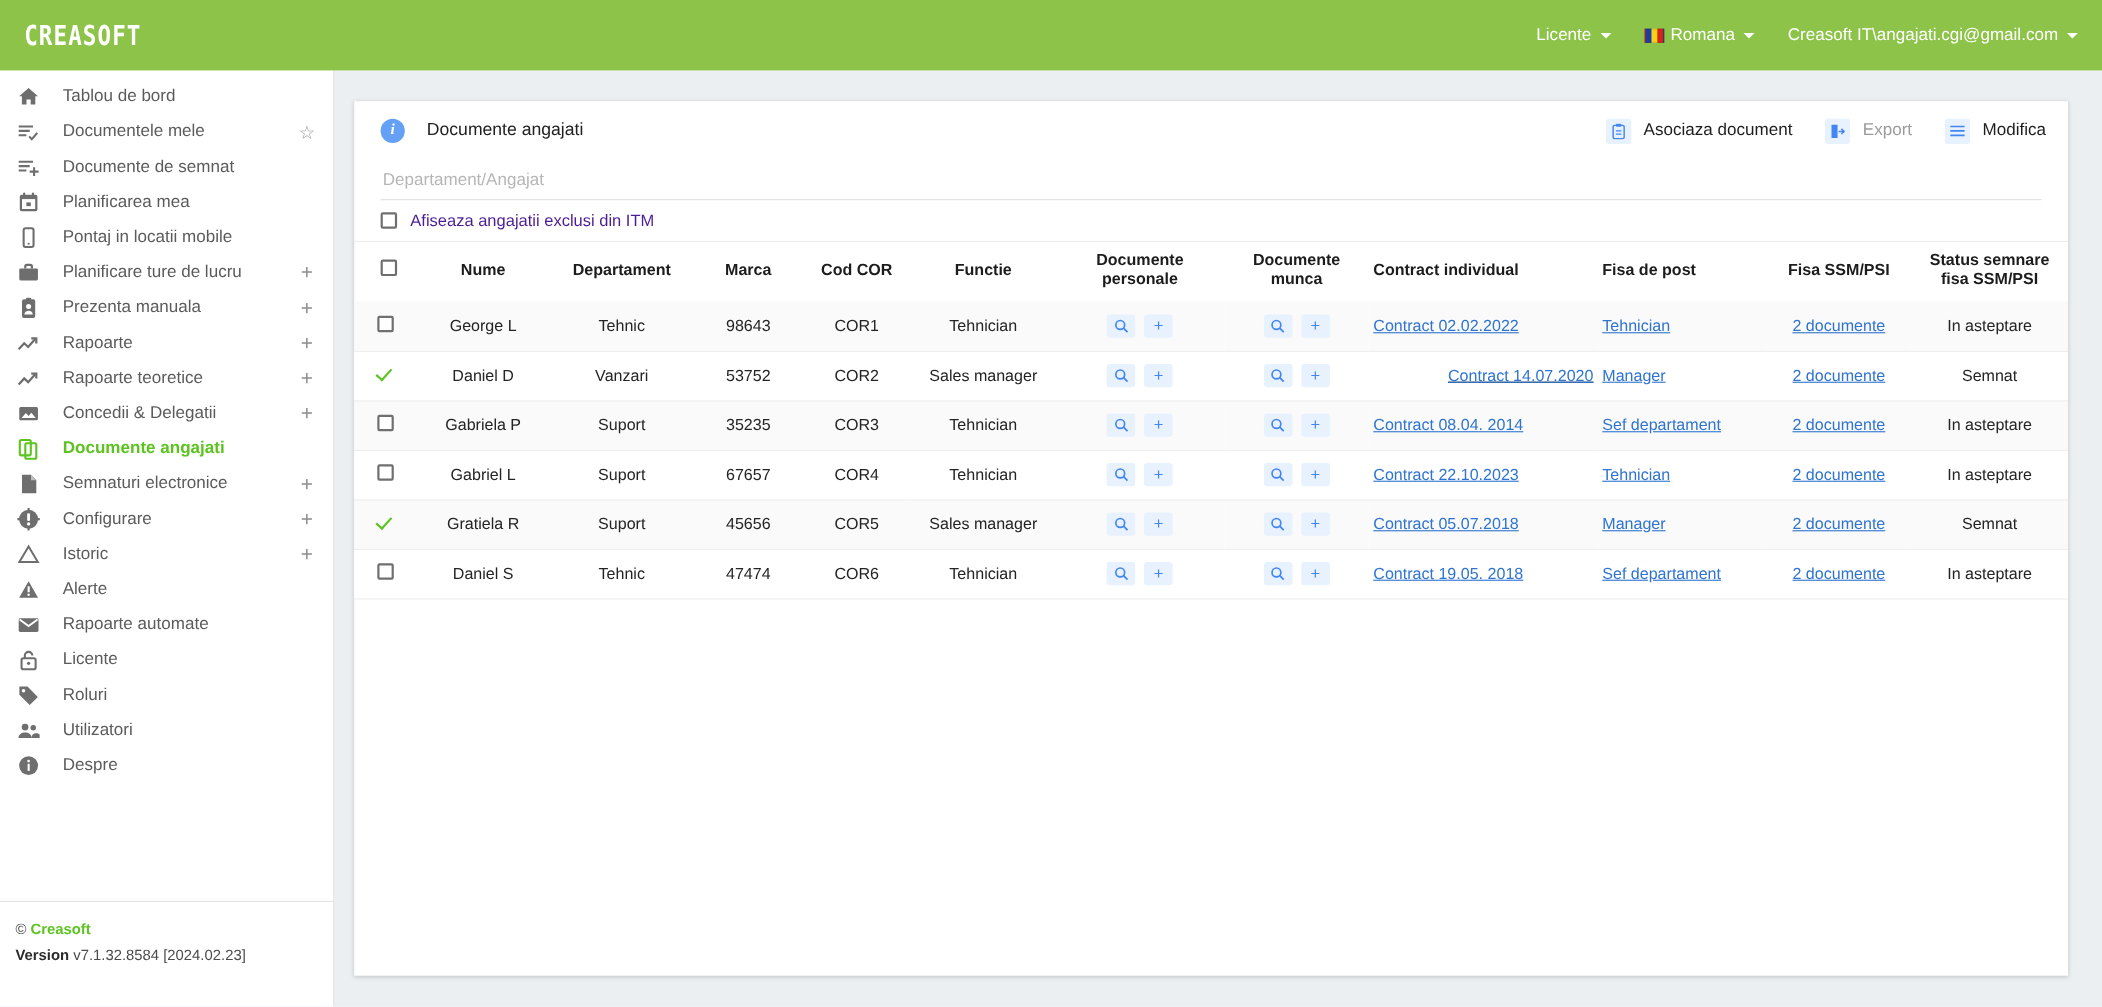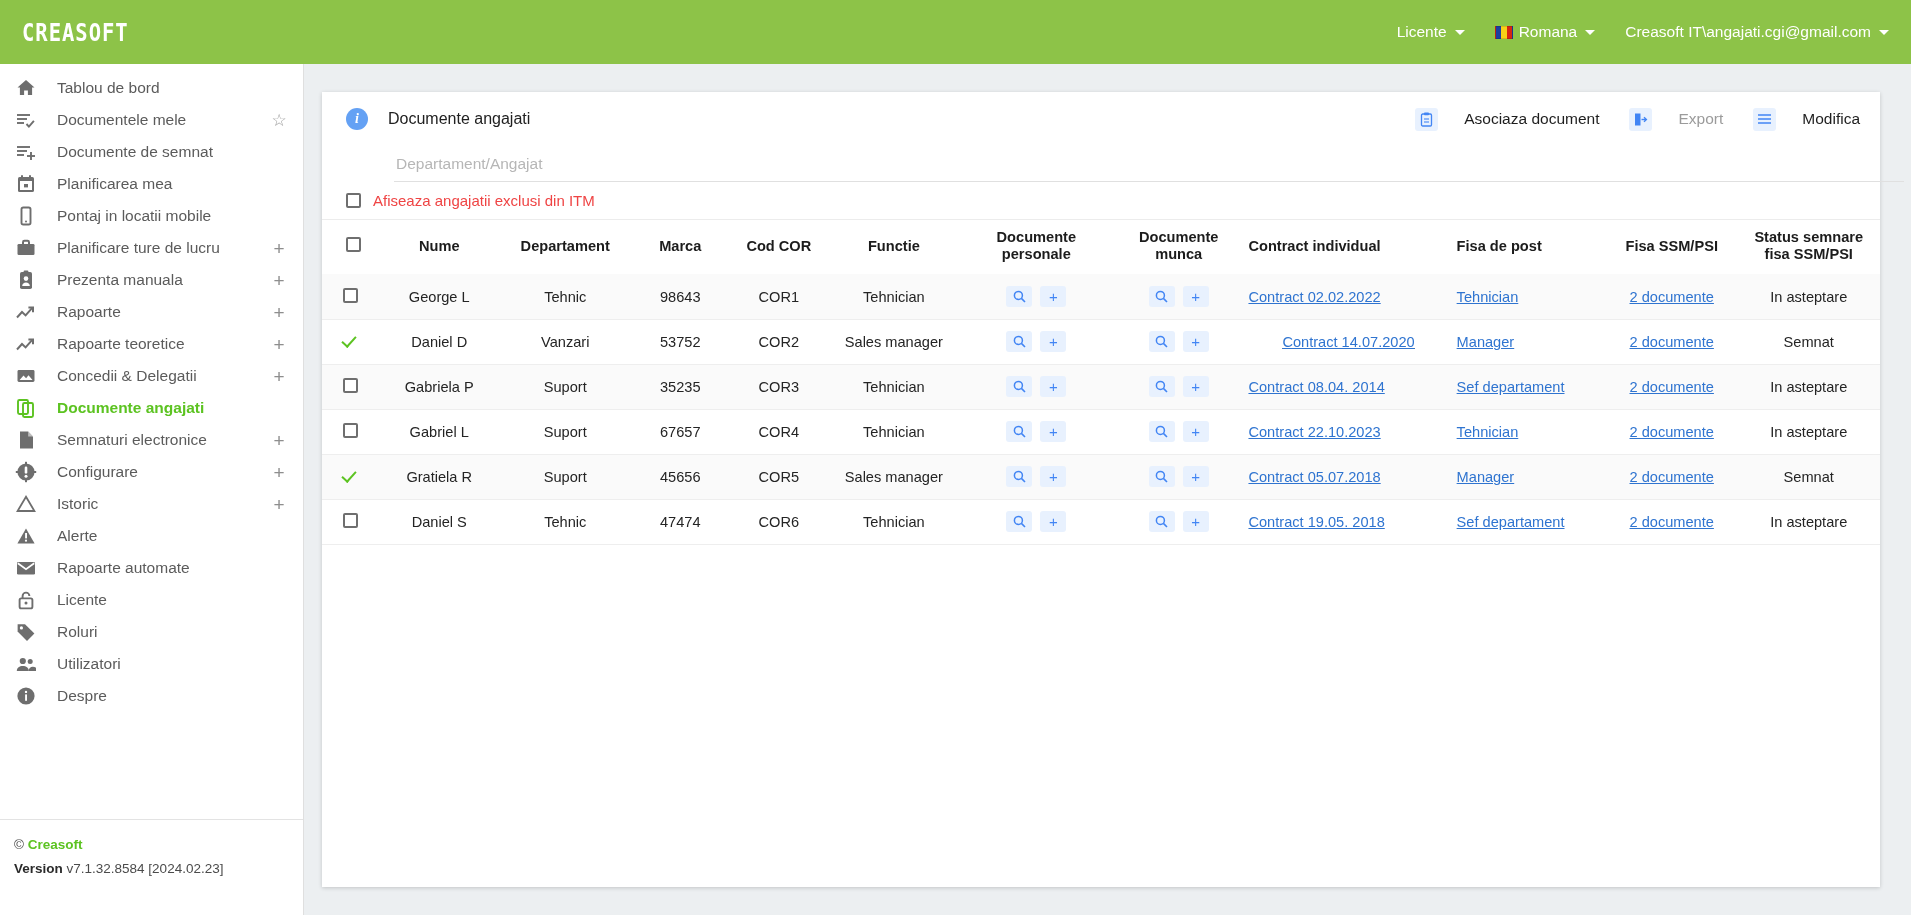--- a/index.html
+++ b/index.html
@@ -124,53 +124,52 @@
     display: flex; align-items: center; justify-content: center;
     font-family: "Liberation Serif", serif;
     flex: 0 0 22px;
   }
   .card-title {
     margin-left: 20px;
     font-size: 16px; color: #212121;
   }
   .head-actions { margin-left: auto; display: flex; align-items: center; gap: 30px; }
   .haction {
-    display: flex; align-items: center; gap: 26px;
+    display: flex; align-items: center; gap: 11px;
     font-size: 15.5px; color: #1e1e1e; cursor: pointer;
   }
   .haction.dim { color: #9b9b9b; }
   .hicon {
     width: 23px; height: 23px;
     background: #e8f1fe; border-radius: 3px;
     display: flex; align-items: center; justify-content: center;
     color: #4285f4;
   }
 
   
   .filter-row { padding: 0 24px; }
   .filter-input {
     width: 100%; height: 36px;
     border: none; border-bottom: 1px solid #e0e0e0;
     font-size: 15.5px; color: #444;
     outline: none; background: transparent;
     font-family: "Liberation Sans", sans-serif;
     padding: 0 2px;
-    margin-left: 48px;
   }
   .filter-input::placeholder { color: #b6b6b6; }
 
   
   .itm-row {
     height: 38px;
     display: flex; align-items: center;
     padding: 0 24px;
     border-bottom: 1px solid #ececec;
   }
   .itm-row .cbx { margin-right: 12px; }
-  .itm-label { font-size: 15px; color: #ef4444; }
+  .itm-label { font-size: 15px; color: #4c1d95; }
 
   .cbx {
     width: 15px; height: 15px;
     border: 2px solid #6f6f6f;
     border-radius: 2px;
     display: inline-block;
     background: #fff;
     cursor: pointer;
     flex: 0 0 15px;
   }
@@ -618,21 +617,21 @@
               <span class="btnpair">
                 <span class="minibtn">
                   <svg width="13" height="13" viewBox="0 0 13 13">
                     <circle cx="5.4" cy="5.4" r="4" fill="none" stroke="#4285f4" stroke-width="1.5"></circle>
                     <line x1="8.4" y1="8.4" x2="12" y2="12" stroke="#4285f4" stroke-width="1.6"></line>
                   </svg>
                 </span>
                 <span class="minibtn">+</span>
               </span>
             </td>
-            <td style="text-align: center; text-decoration: underline;"><a class="lnk">Contract 14.07.2020</a></td>
+            <td style="text-align: right; text-decoration: underline;"><a class="lnk">Contract 14.07.2020</a></td>
             <td style="text-align: left;"><a class="lnk">Manager</a></td>
             <td><a class="lnk">2 documente</a></td>
             <td class="st-signed">Semnat</td>
           </tr>
           <tr class="odd">
             <td class="cell-check"><span class="cbx"></span></td>
             <td class="cell-nume">Gabriela P</td>
             <td>Suport</td>
             <td>35235</td>
             <td>COR3</td>

